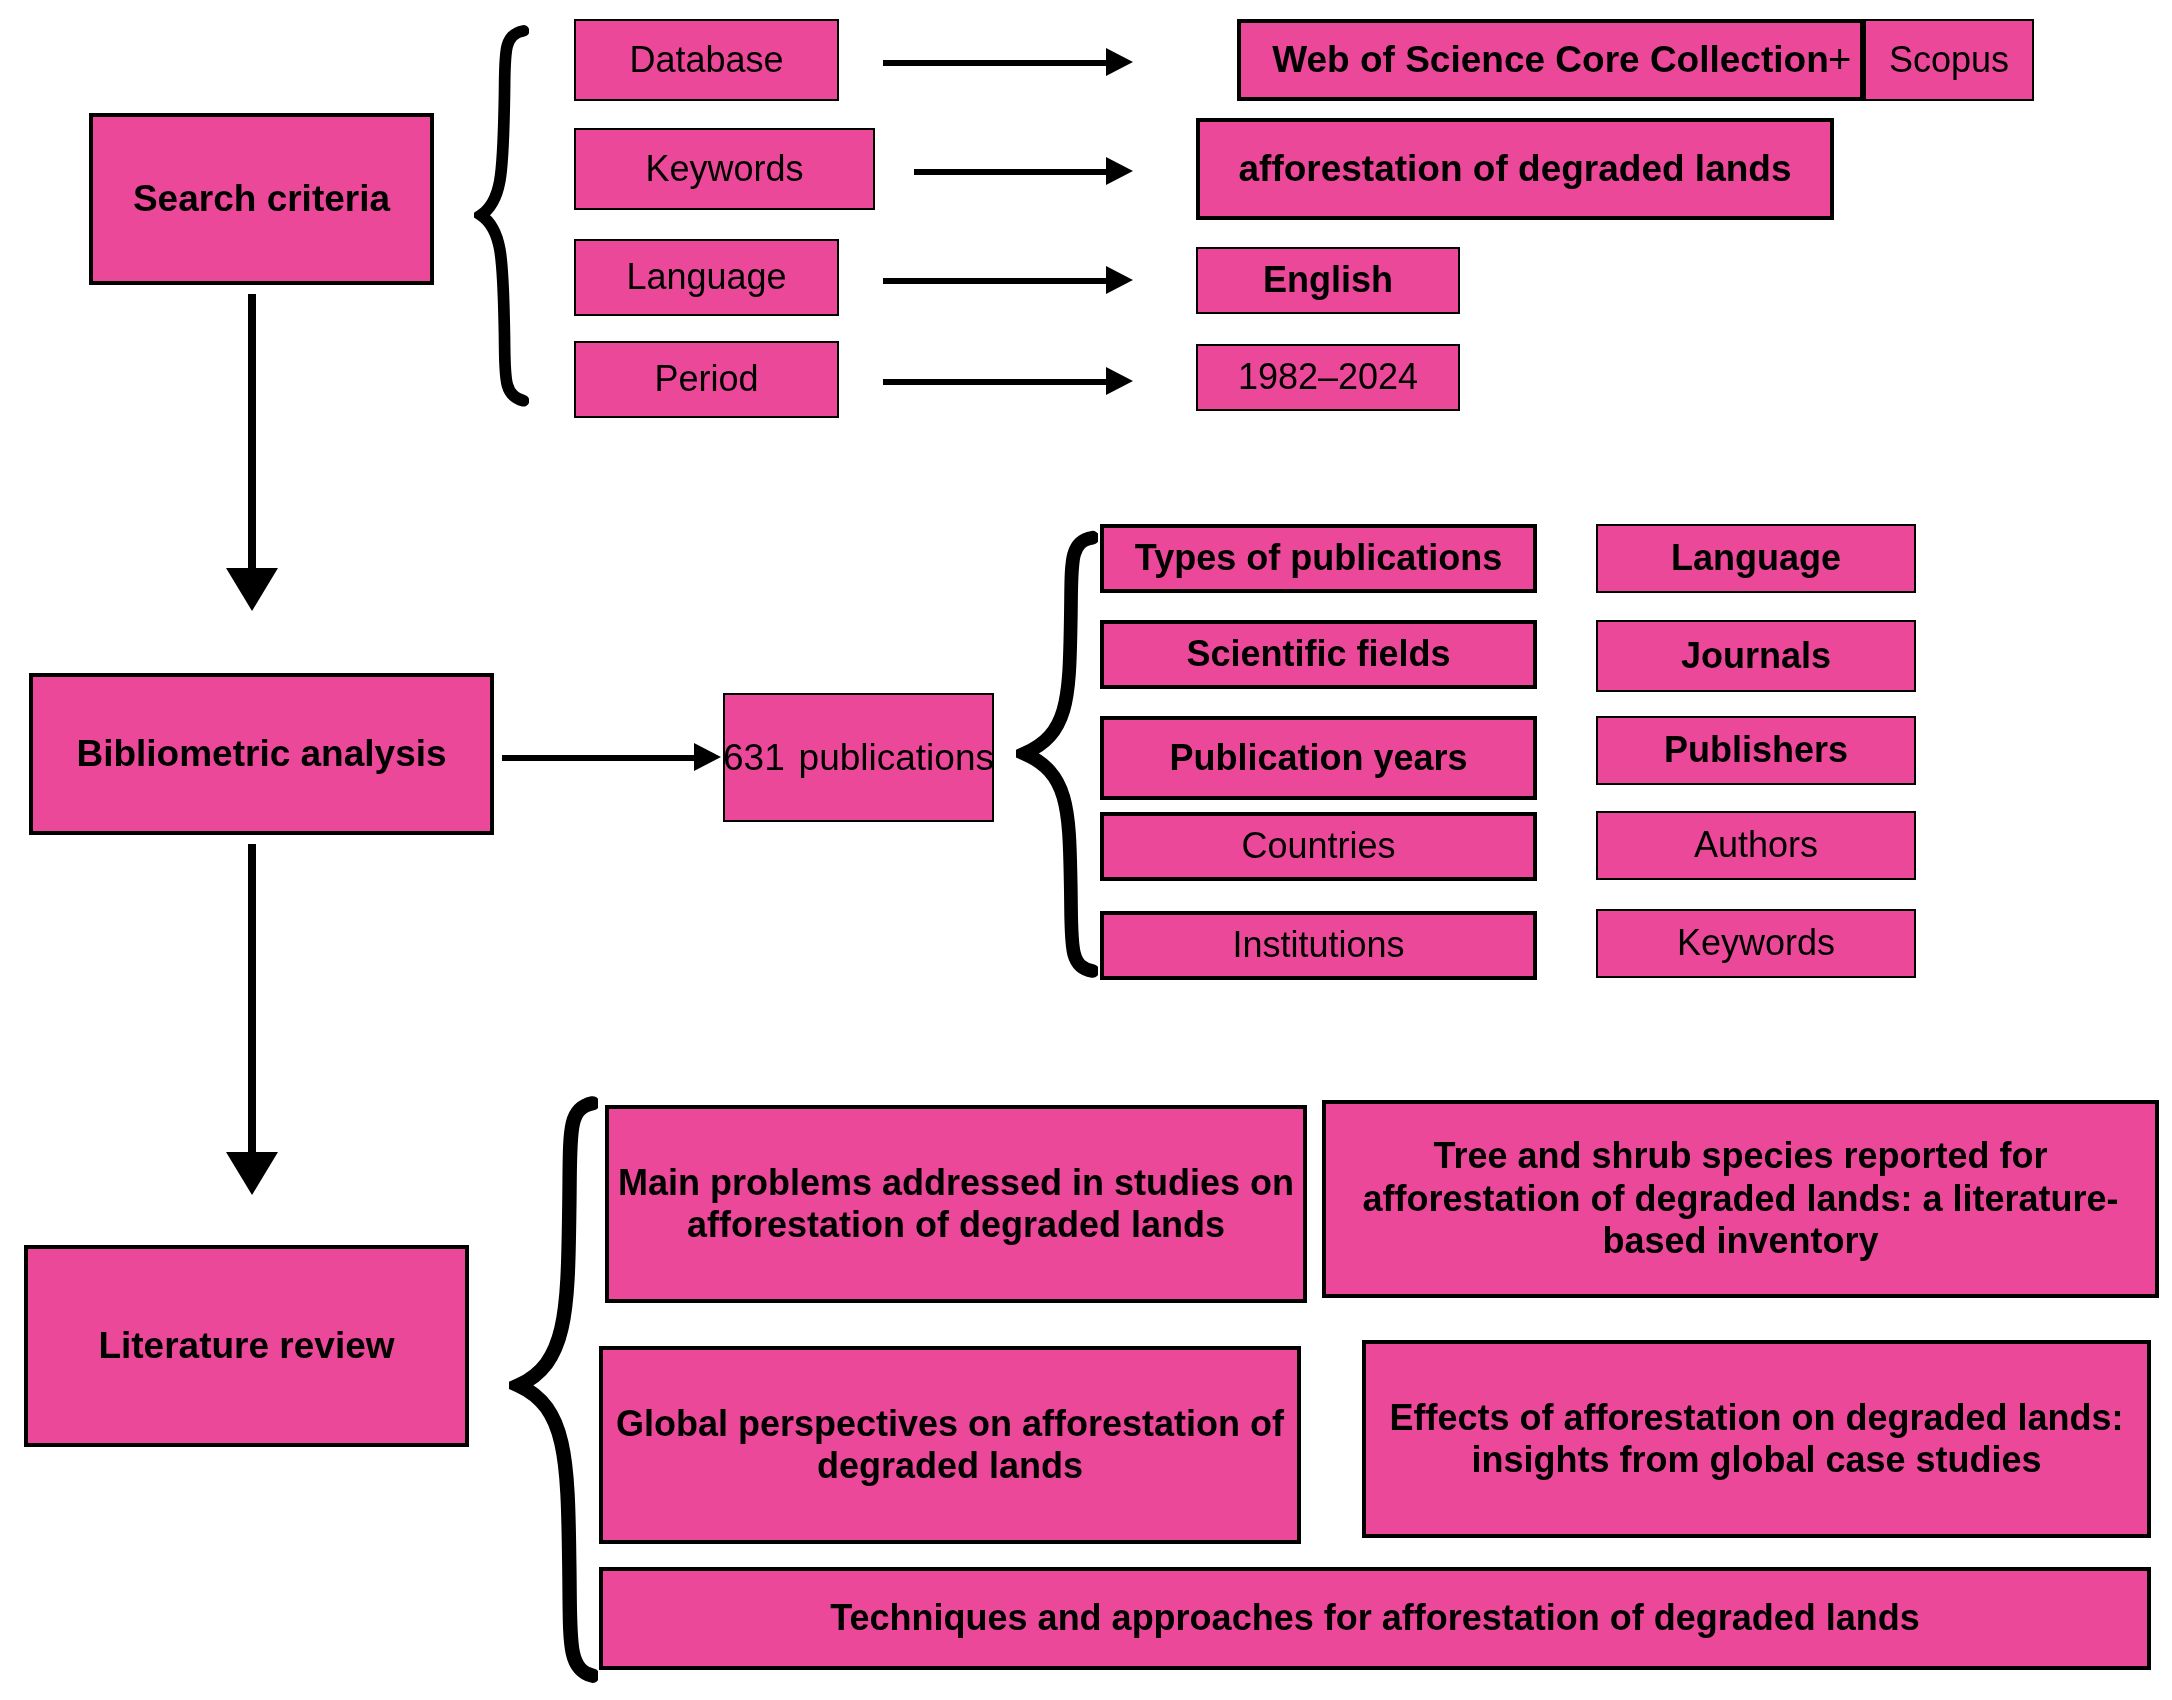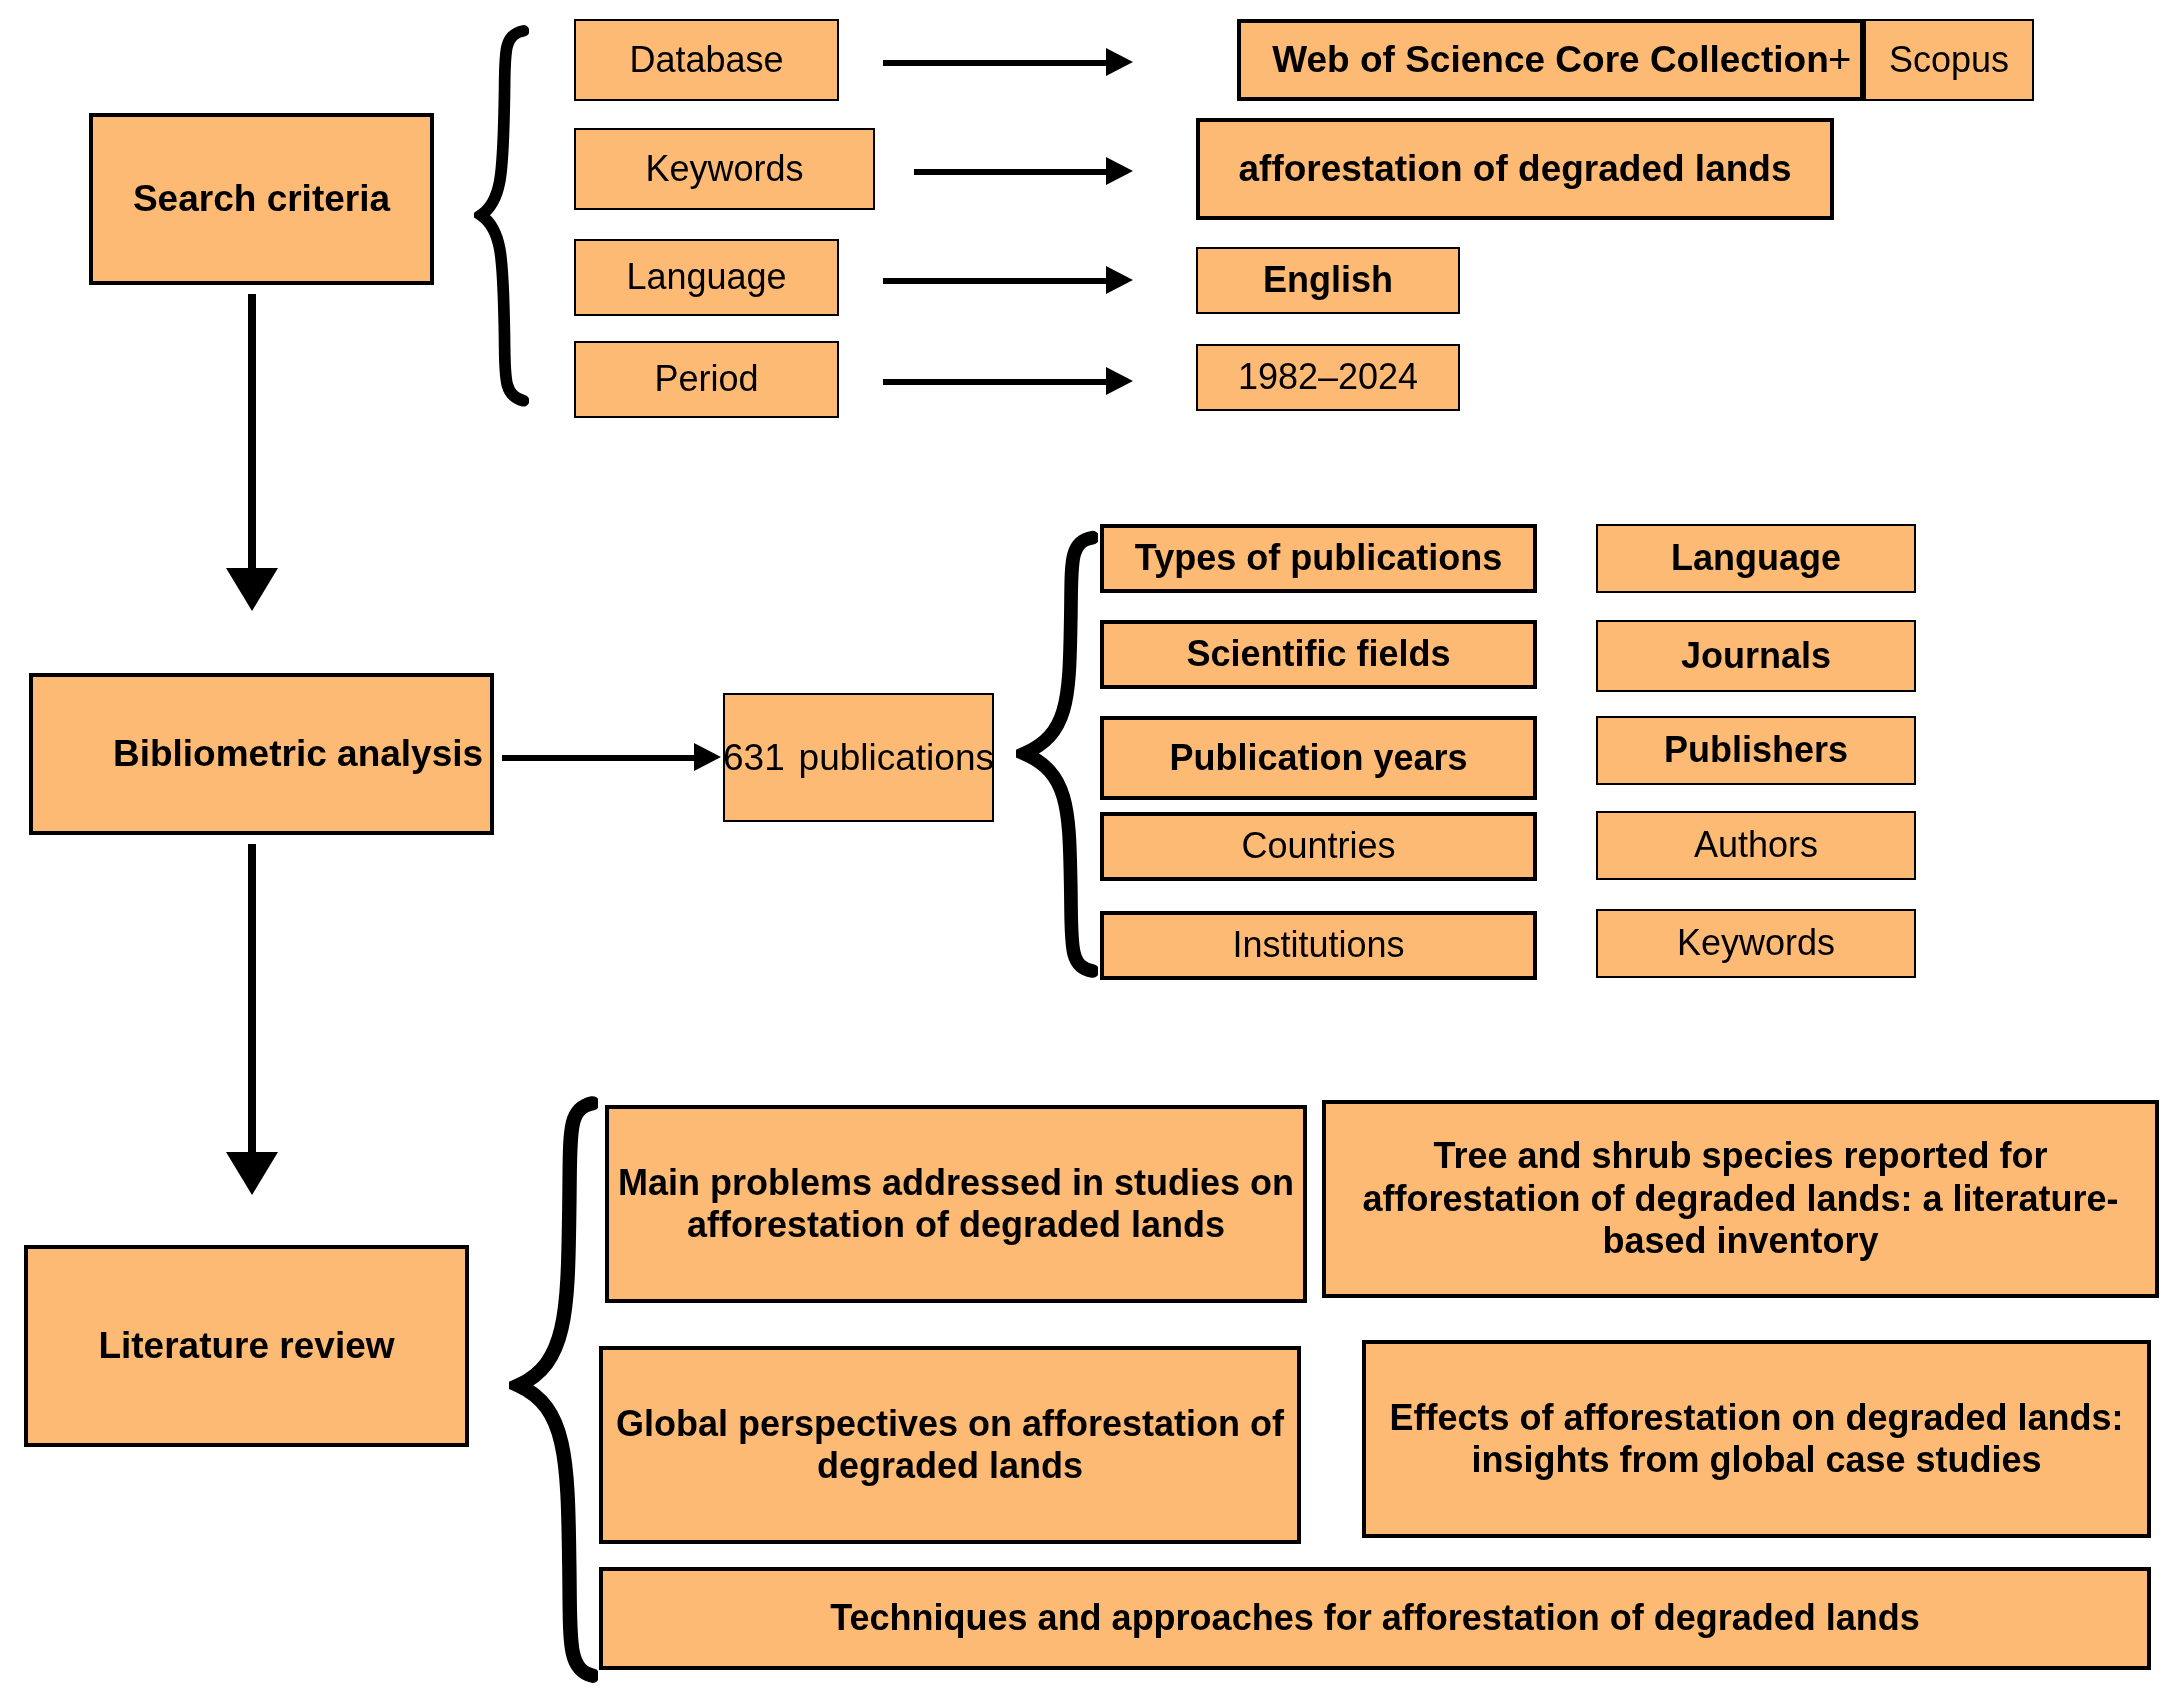--- a/index.html
+++ b/index.html
@@ -1,21 +1,21 @@
 <!DOCTYPE html>
 <html style="font-size:11px"><head>
 <meta charset="utf-8">
 <style>
   html,body{margin:0;padding:0;background:#ffffff;}
   body{width:2172px;height:1700px;position:relative;overflow:hidden;
        font-family:"Liberation Sans","DejaVu Sans",sans-serif;color:#000;}
   .canvas{position:absolute;inset:0;}
 
   
-  .box{position:absolute;box-sizing:border-box;background:#fdba74;
+  .box{position:absolute;box-sizing:border-box;background:#ec4899;
        border:2.7px solid #000;display:flex;align-items:center;
        justify-content:center;text-align:center;line-height:1.18;}
   .box.thin{border-width:2.7px;}
   .box.heavy{border-width:4.1px;}
   .box span{display:block;padding:0 6.9px;}
 
   
   .f-lg{font-size:37px;}
   .f-md{font-size:36px;}
   .bold{font-weight:bold;}
@@ -105,21 +105,21 @@
 
   <div class="box thin f-md" style="left:1196px;top:344px;width:264px;height:67px;">
     <span>1982–2024</span>
   </div>
 
   <div class="varrow" style="left:252px;top:294px;height:320px;">
     <div class="shaft" style="height:278px;"></div>
     <div class="head" style="top:274px;"></div>
   </div>
 
-  <div class="box heavy f-lg bold" style="left:29px;top:673px;width:465px;height:162px;justify-content:flex-end;">
+  <div class="box heavy f-lg bold" style="left:29px;top:673px;width:465px;height:162px;">
     <span>Bibliometric analysis</span>
   </div>
 
   <div class="harrow" style="left:502px;top:755px;width:220px;">
     <div class="shaft" style="width:194px;"></div>
       <div class="head" style="left:192px;"></div>
   </div>
 
   <div class="box thin f-lg" style="left:723px;top:693px;width:271px;height:129px;flex-direction:row;">
     <span>631</span>

